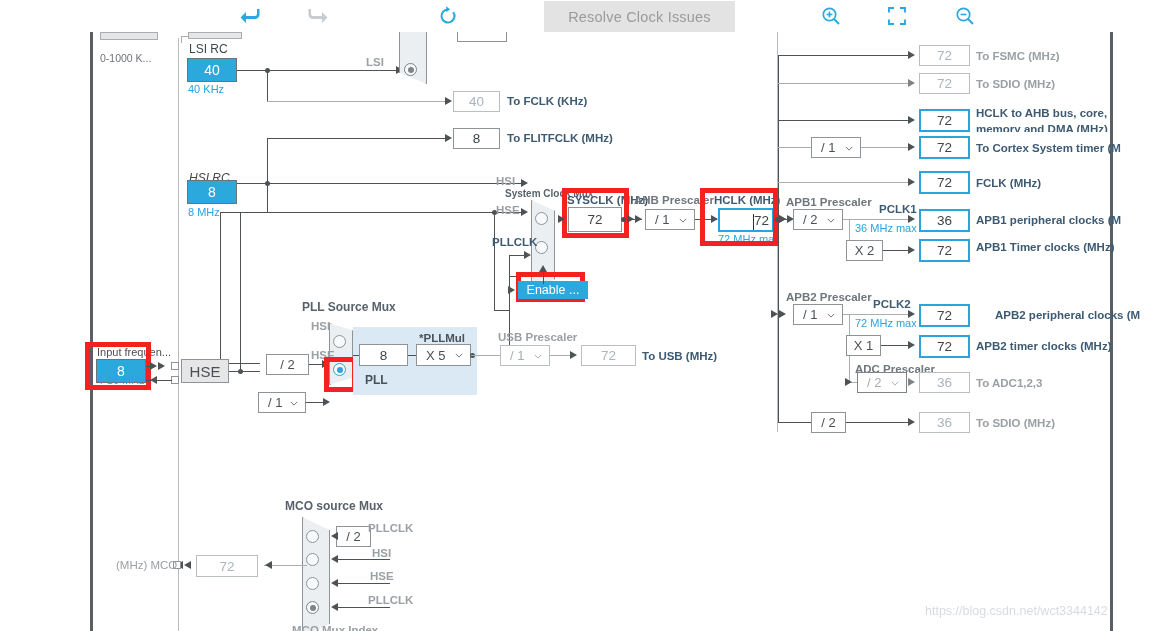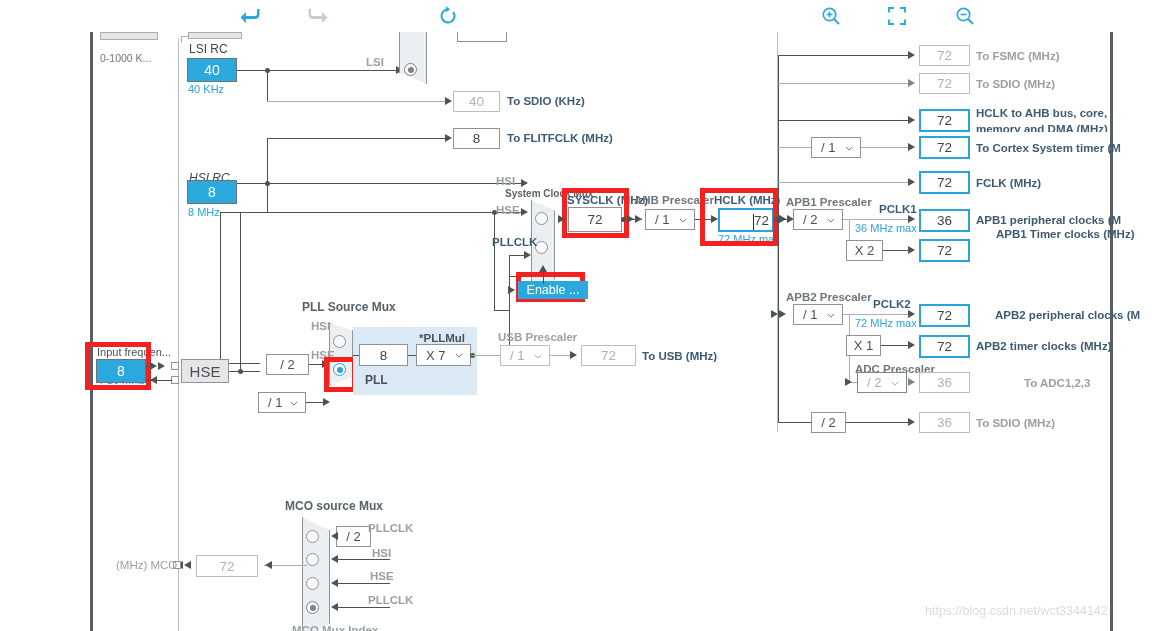--- a/index.html
+++ b/index.html
@@ -123,20 +123,23 @@
       <svg width="22" height="20" viewBox="0 0 22 20">
         <path d="M6 13 H15 V17 L20.5 11.5 L15 6 V10 H6 a2 2 0 0 1 -2-2 V3 h-2.5 V8.5 a4.5 4.5 0 0 0 4.5 4.5 z" fill="#c7ccd0"></path>
       </svg>
     </div>
     <div class="tb-icon" style="left:433px;">
       <svg width="22" height="22" viewBox="0 0 22 22">
         <path d="M11 4.5 a6.5 6.5 0 1 0 5.2 2.6" fill="none" stroke="#2ba9dd" stroke-width="2.1"></path>
         <path d="M9.2 1.3 L13.2 4.4 L9.0 7.0 Z" fill="#2ba9dd"></path>
       </svg>
     </div>
+    <div class="resolve-btn">
+      <span>Resolve Clock Issues</span>
+    </div>
     <div class="tb-icon" style="left:816px;">
       <svg width="22" height="22" viewBox="0 0 22 22">
         <circle cx="9.5" cy="9.5" r="6.2" fill="none" stroke="#2ba9dd" stroke-width="1.7"></circle>
         <line x1="14" y1="14" x2="19" y2="19" stroke="#2ba9dd" stroke-width="1.9"></line>
         <line x1="6.6" y1="9.5" x2="12.4" y2="9.5" stroke="#2ba9dd" stroke-width="1.6"></line>
         <line x1="9.5" y1="6.6" x2="9.5" y2="12.4" stroke="#2ba9dd" stroke-width="1.6"></line>
       </svg>
     </div>
     <div class="tb-icon" style="left:882px;">
       <svg width="22" height="22" viewBox="0 0 22 22">
@@ -180,21 +183,21 @@
     <div class="w dk" style="left:267px; top:38px; width:1px; height:31px;"></div>
     <div class="w lt" style="left:267px; top:69px; width:178px; height:1px;"></div>
     <div class="arrow" style="left:396px; top:34px;"></div>
     <div class="arrow" style="left:445px; top:65px;"></div>
 
     <div class="mux" style="left:399px; top:-4px; width:28px; height:56px; clip-path: polygon(0 0, 100% 0, 100% 100%, 0 80%);"></div>
     <div class="radio ongray" style="left:404px; top:31px;"></div>
     <div class="lbl-gray" style="left:366px; top:24px;">LSI</div>
 
     <div class="vbox dim" style="left:453px; top:59px; width:47px; height:21px;">40</div>
-    <div class="lbl-dark" style="left:507px; top:63px;">To SDIO (KHz)</div>
+    <div class="lbl-dark" style="left:507px; top:63px;">To FCLK (KHz)</div>
 
     <div class="vbox" style="left:453px; top:96px; width:47px; height:21px;">8</div>
     <div class="lbl-dark" style="left:507px; top:100px;">To FLITFCLK (MHz)</div>
     <div class="w dk" style="left:267px; top:106px; width:178px; height:1px;"></div>
     <div class="arrow" style="left:445px; top:102px;"></div>
     <div class="w dk" style="left:267px; top:106px; width:1px; height:45px;"></div>
 
     <div class="lbl" style="left:189px; top:139px; font-size:12px; color:#3f464c;font-style:italic;">HSI RC</div>
     <div class="vbox blue" style="left:187px; top:148px; width:50px; height:24px;">8</div>
     <div class="lbl-blue" style="left:188px; top:174px;">8 MHz</div>
@@ -250,21 +253,21 @@
     <div class="radio on" style="left:333px; top:331px;"></div>
     <div class="lbl-gray" style="left:311px; top:288px;">HSI</div>
     <div class="lbl-gray" style="left:311px; top:317px;">HSE</div>
     <div class="hl" style="left:324px; top:325px; width:33px; height:35px;"></div>
 
     <div class="pll-panel" style="left:353px; top:295px; width:124px; height:68px;"></div>
     <div class="vbox" style="left:359px; top:312px; width:49px; height:22px;">8</div>
     <div class="lbl-mux" style="left:365px; top:341px; font-size:12px; color:#4a5158;">PLL</div>
     <div class="lbl-mux" style="left:419px; top:300px; font-size:11.5px; color:#4a5158;">*PLLMul</div>
     <div class="dd" style="left:416px; top:312px; width:55px; height:22px;">
-      <span>X 7</span>
+      <span>X 5</span>
       <svg class="chev" viewBox="0 0 10 6">
         <path d="M1 1 L5 5 L9 1" fill="none" stroke="#6a7075" stroke-width="1.2"></path>
       </svg>
     </div>
     <div class="w dk" style="left:353px; top:323px; width:6px; height:1px;"></div>
     <div class="w dk" style="left:408px; top:323px; width:8px; height:1px;"></div>
 
     <div class="w dk" style="left:471px; top:323px; width:45px; height:1px;"></div>
     <div class="dot" style="left:470px; top:320.5px;"></div>
     <div class="w dk" style="left:509px; top:244px; width:1px; height:80px;"></div>
@@ -368,21 +371,21 @@
     <div class="arrow" style="left:908px; top:183px;"></div>
     <div class="vbox sel" style="left:919px; top:177px; width:51px; height:23px;">36</div>
     <div class="lbl-dark" style="left:976px; top:182px;">APB1 peripheral clocks (M</div>
 
     <div class="w lt" style="left:849px; top:187px; width:1px; height:31px;"></div>
     <div class="w lt" style="left:849px; top:218px; width:8px; height:1px;"></div>
     <div class="fixbox" style="left:846px; top:208px; width:37px; height:21px;">X 2</div>
     <div class="w dk" style="left:883px; top:218px; width:30px; height:1px;"></div>
     <div class="arrow" style="left:908px; top:214px;"></div>
     <div class="vbox sel" style="left:919px; top:207px; width:51px; height:23px;">72</div>
-    <div class="lbl-dark" style="left:976px; top:196px;margin-left:20px;">APB1 Timer clocks (MHz)</div>
+    <div class="lbl-dark" style="left:976px; top:209px;">APB1 Timer clocks (MHz)</div>
 
     <div class="lbl-dark" style="left:786px; top:259px; color:#6f767c;">APB2 Prescaler</div>
     <div class="arrow" style="left:771px; top:278px;"></div>
     <div class="arrow" style="left:779px; top:278px;"></div>
     <div class="dd" style="left:793px; top:272px; width:50px; height:21px;">
       <span>/ 1</span>
       <svg class="chev" viewBox="0 0 10 6">
         <path d="M1 1 L5 5 L9 1" fill="none" stroke="#6a7075" stroke-width="1.2"></path>
       </svg>
     </div>
@@ -405,21 +408,21 @@
     <div class="w lt" style="left:849px; top:350px; width:8px; height:1px;"></div>
     <div class="arrow" style="left:845px; top:346px;"></div>
     <div class="dd dimbold" style="left:857px; top:340px; width:50px; height:21px;">
       <span>/ 2</span>
       <svg class="chev" viewBox="0 0 10 6">
         <path d="M1 1 L5 5 L9 1" fill="none" stroke="#a7acb0" stroke-width="1.2"></path>
       </svg>
     </div>
     <div class="arrow lt" style="left:908px; top:346px;"></div>
     <div class="vbox dim" style="left:919px; top:340px; width:51px; height:21px;">36</div>
-    <div class="lbl-gray" style="left:976px; top:345px;margin-left:48px;">To ADC1,2,3</div>
+    <div class="lbl-gray" style="left:976px; top:345px;">To ADC1,2,3</div>
 
     <div class="w dk" style="left:778px; top:390px; width:33px; height:1px;"></div>
     <div class="fixbox" style="left:811px; top:380px; width:35px; height:21px;">/ 2</div>
     <div class="w dk" style="left:846px; top:390px; width:67px; height:1px;"></div>
     <div class="arrow" style="left:908px; top:386px;"></div>
     <div class="vbox dim" style="left:919px; top:380px; width:51px; height:21px;">36</div>
     <div class="lbl-gray" style="left:976px; top:385px;">To SDIO (MHz)</div>
 
     <div class="lbl-gray" style="left:498px; top:299px;">USB Prescaler</div>
     <div class="dd dim" style="left:500px; top:313px; width:50px; height:21px;">

